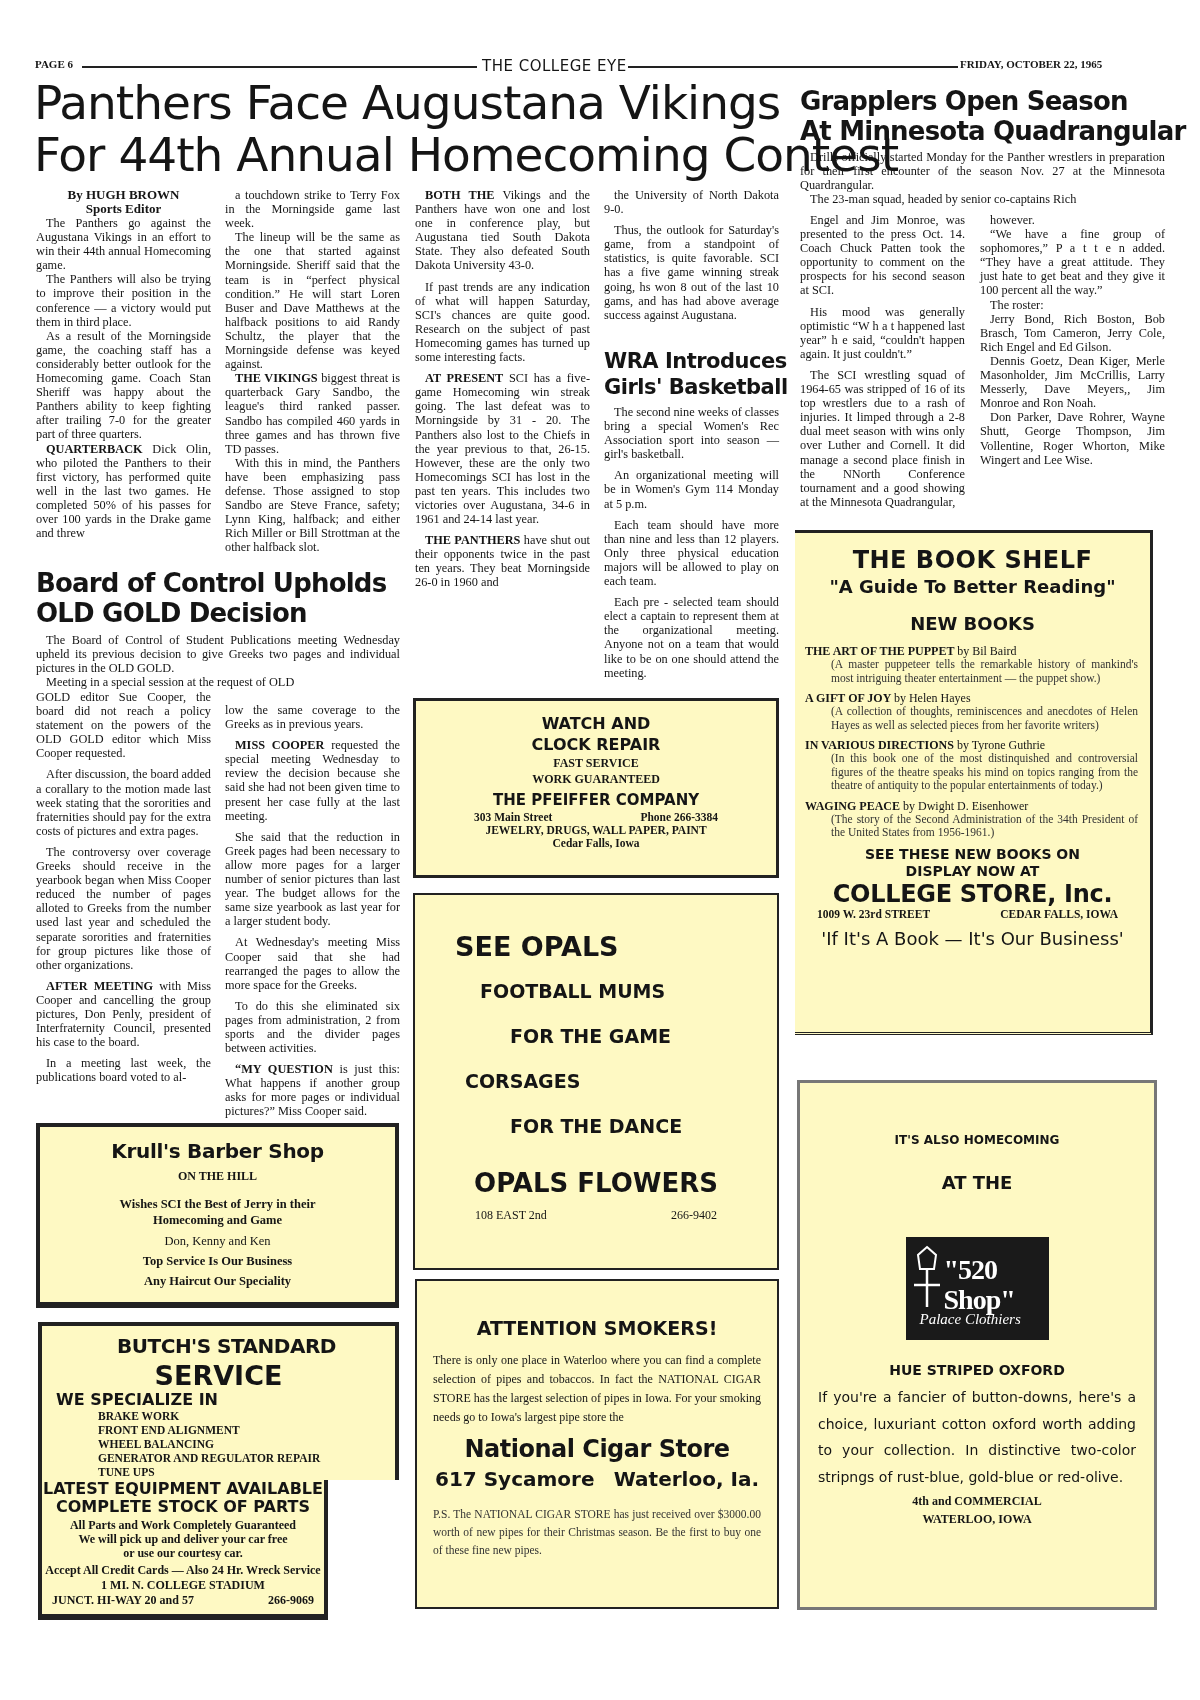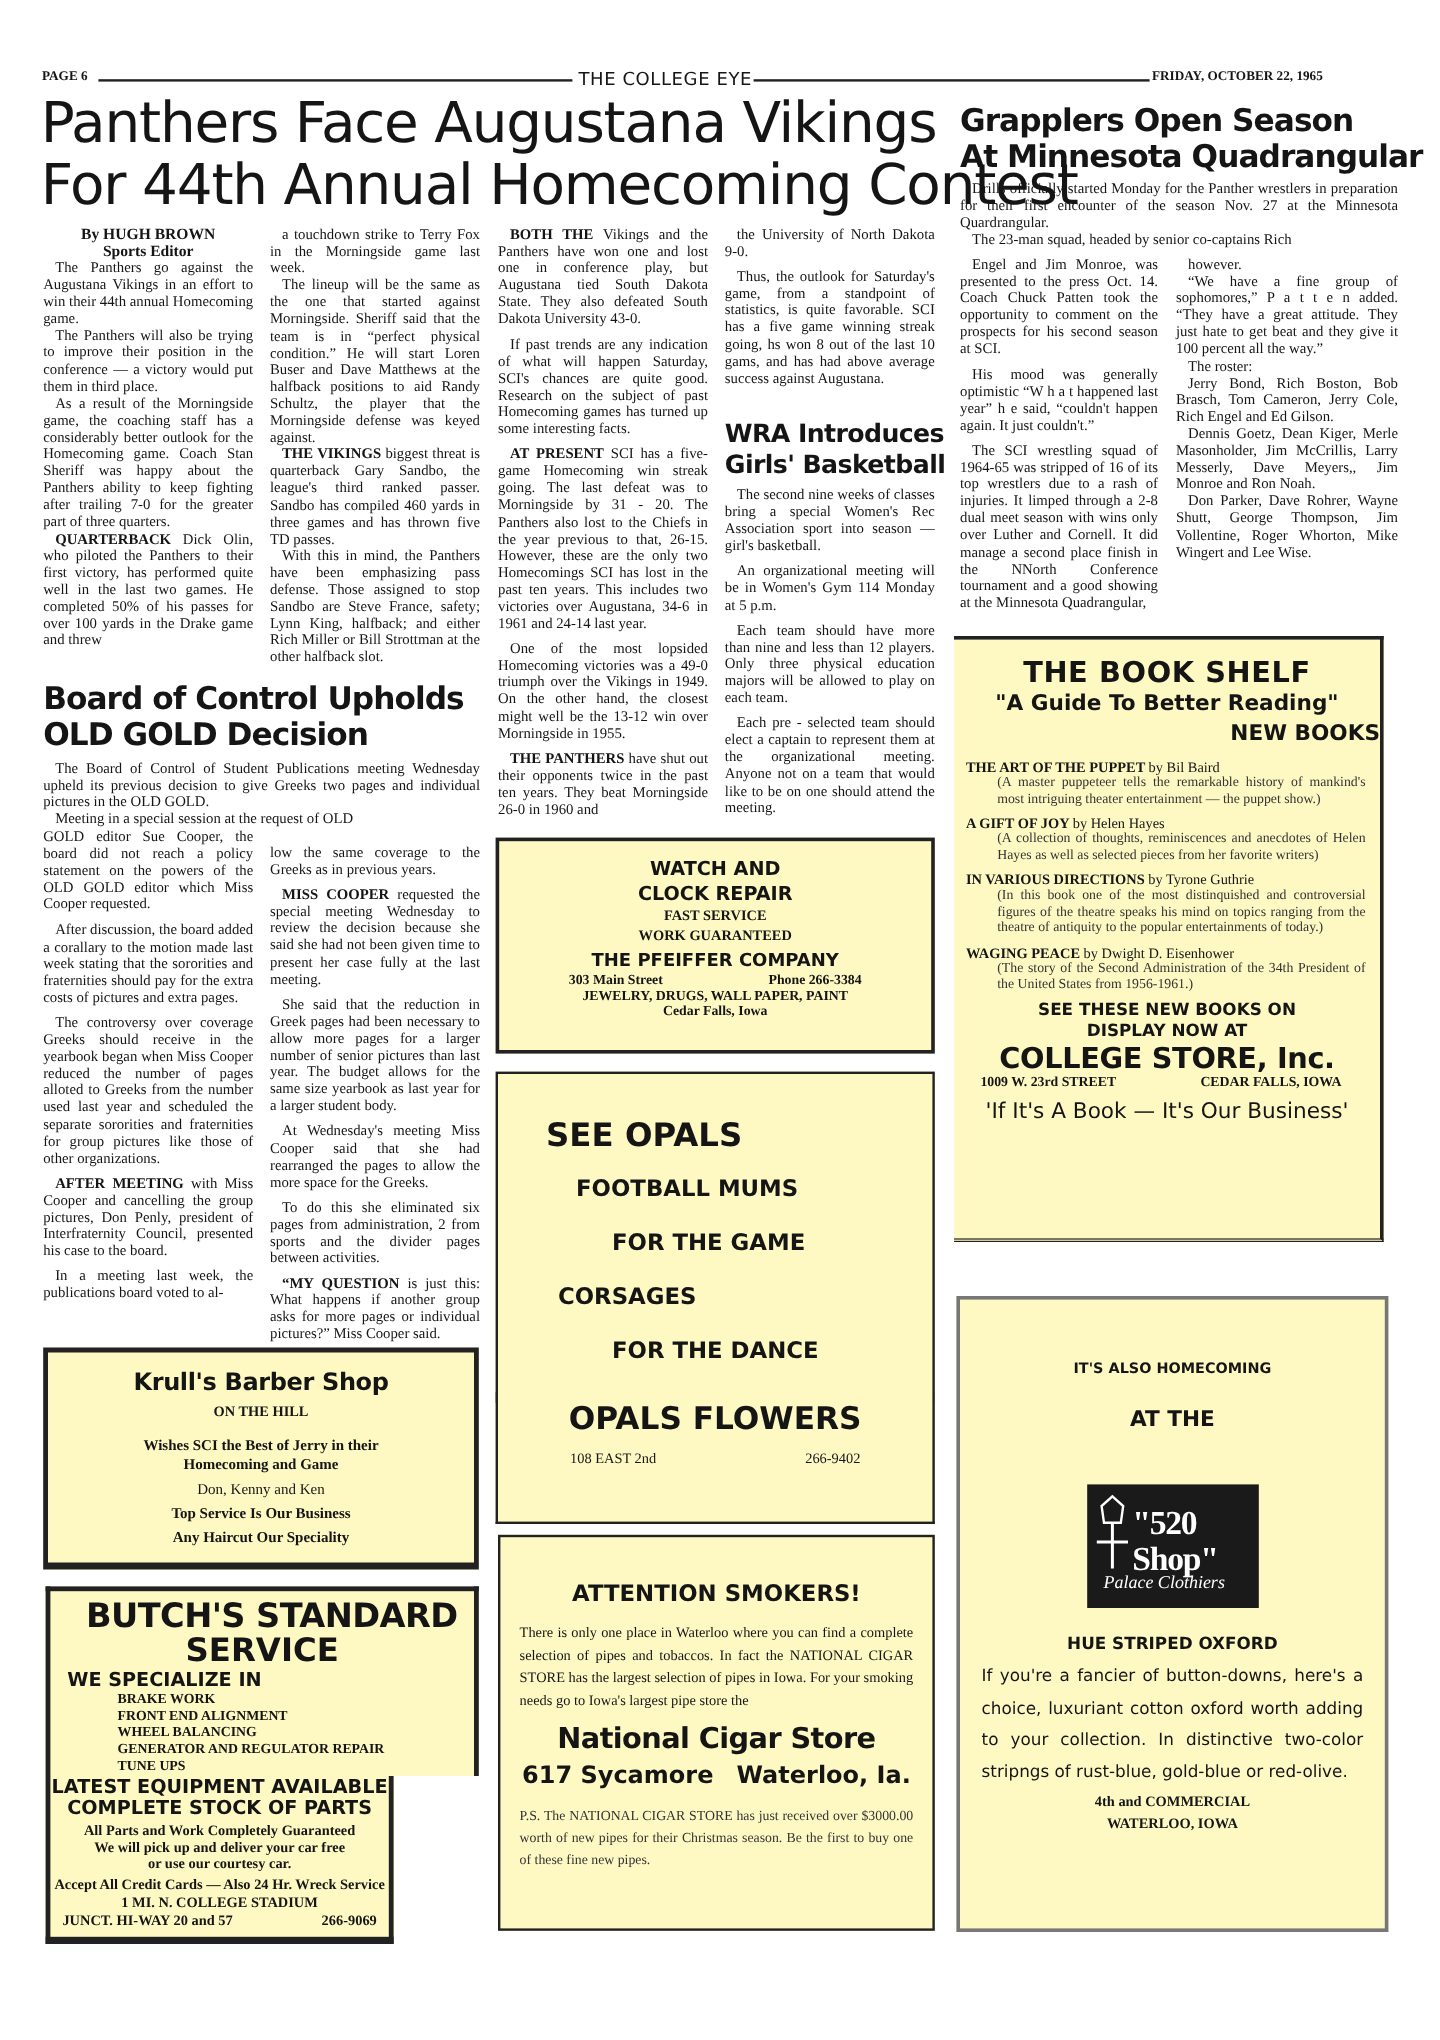--- a/index.html
+++ b/index.html
@@ -44,21 +44,20 @@
 <div class="abs body-text" id="lead-col2" style="left:225px;top:188px;width:175px;">
     <p>a touchdown strike to Terry Fox in the Morningside game last week.</p>
     <p>The lineup will be the same as the one that started against Morningside. Sheriff said that the team is in “perfect physical condition.” He will start Loren Buser and Dave Matthews at the halfback positions to aid Randy Schultz, the player that the Morningside defense was keyed against.</p>
     <p><b>THE VIKINGS</b> biggest threat is quarterback Gary Sandbo, the league's third ranked passer. Sandbo has compiled 460 yards in three games and has thrown five TD passes.</p>
     <p>With this in mind, the Panthers have been emphasizing pass defense. Those assigned to stop Sandbo are Steve France, safety; Lynn King, halfback; and either Rich Miller or Bill Strottman at the other halfback slot.</p>
   </div>
 <div class="abs body-text" id="lead-col3" style="left:415px;top:188px;width:175px;">
     <p><b>BOTH THE</b> Vikings and the Panthers have won one and lost one in conference play, but Augustana tied South Dakota State. They also defeated South Dakota University 43-0.</p>
     <p class="gap">If past trends are any indication of what will happen Saturday, SCI's chances are quite good. Research on the subject of past Homecoming games has turned up some interesting facts.</p>
     <p class="gap"><b>AT PRESENT</b> SCI has a five-game Homecoming win streak going. The last defeat was to Morningside by 31 - 20. The Panthers also lost to the Chiefs in the year previous to that, 26-15. However, these are the only two Homecomings SCI has lost in the past ten years. This includes two victories over Augustana, 34-6 in 1961 and 24-14 last year.</p>
-    <p class="gap">One of the most lopsided Homecoming victories was a 49-0 triumph over the Vikings in 1949. On the other hand, the closest might well be the 13-12 win over Morningside in 1955.</p>
     <p class="gap"><b>THE PANTHERS</b> have shut out their opponents twice in the past ten years. They beat Morningside 26-0 in 1960 and</p>
   </div>
 <div class="abs body-text" id="lead-col4" style="left:604px;top:188px;width:175px;">
     <p>the University of North Dakota 9-0.</p>
     <p class="gap">Thus, the outlook for Saturday's game, from a standpoint of statistics, is quite favorable. SCI has a five game winning streak going, hs won 8 out of the last 10 gams, and has had above average success against Augustana.</p>
   </div>
 
 <div class="abs bold sans" style="left:604px;top:348px;font-size:21px;line-height:26px;letter-spacing:-0.5px;">
   <div>WRA Introduces</div>
   <div>Girls' Basketball</div>
@@ -160,21 +159,21 @@
   <div class="sans bold" style="margin-top:12px;font-size:20px;letter-spacing:-0.3px;">Krull's Barber Shop</div>
   <div class="serif bold" style="font-size:12px;margin-top:6px;">ON THE HILL</div>
   <div class="serif bold" style="font-size:12.5px;margin-top:12px;line-height:16px;">Wishes SCI the Best of Jerry in their</div>
   <div class="serif bold" style="font-size:12.5px;line-height:16px;">Homecoming and Game</div>
   <div class="serif" style="font-size:12.5px;margin-top:6px;">Don, Kenny and Ken</div>
   <div class="serif bold" style="font-size:12.5px;margin-top:5px;">Top Service Is Our Business</div>
   <div class="serif bold" style="font-size:12.5px;margin-top:5px;">Any Haircut Our Speciality</div>
 </div>
 
 <div class="ad-box" style="left:38px;top:1322px;width:361px;height:158px;border-width:4px;border-bottom:none;">
-  <div class="sans bold center" style="margin-top:6px;font-size:28px;line-height:29px;letter-spacing:-0.5px;padding-left:16px;">BUTCH'S STANDARD</div>
+  <div class="sans bold center" style="margin-top:6px;font-size:20px;line-height:29px;letter-spacing:-0.5px;padding-left:16px;">BUTCH'S STANDARD</div>
   <div class="sans bold center" style="font-size:27px;line-height:29px;">SERVICE</div>
   <div class="sans bold" style="margin-left:14px;font-size:16px;">WE SPECIALIZE IN</div>
   <div style="margin-left:56px;font-size:11.5px;line-height:14px;" class="serif bold">
     <div>BRAKE WORK</div>
     <div>FRONT END ALIGNMENT</div>
     <div>WHEEL BALANCING</div>
     <div>GENERATOR AND REGULATOR REPAIR</div>
     <div>TUNE UPS</div>
   </div>
 </div>
@@ -188,21 +187,21 @@
   <div class="serif bold center" style="font-size:12px;line-height:15px;">1 MI. N. COLLEGE STADIUM</div>
   <div class="serif bold" style="display:flex;justify-content:space-between;padding:0 10px;font-size:12px;line-height:15px;">
     <span>JUNCT. HI-WAY 20 and 57</span>
     <span>266-9069</span>
   </div>
 </div>
 
 <div class="ad-box" style="left:795px;top:530px;width:358px;height:505px;border-width:3px;border-left:none;border-bottom:3px double #222;">
   <div class="sans bold center" style="margin-top:13px;font-size:24px;letter-spacing:0.5px;">THE BOOK SHELF</div>
   <div class="sans bold center" style="font-size:18px;margin-top:2px;">"A Guide To Better Reading"</div>
-  <div class="sans bold center" style="font-size:18px;margin-top:4px;text-align:right;">NEW BOOKS</div>
+  <div class="sans bold center" style="font-size:18px;margin-top:16px;">NEW BOOKS</div>
   <div id="book-list" style="margin:10px 12px 0 10px;">
       <div style="margin-bottom: 6px; font-family: &quot;Liberation Serif&quot;, serif;">
         <div style="font-size: 12px; line-height: 14px;"><b>THE ART OF THE PUPPET </b><span>by Bil Baird</span></div>
         <div style="margin-left: 26px; font-size: 11.5px; line-height: 13.5px; text-align: justify; color: rgb(51, 51, 51);">(A master puppeteer tells the remarkable history of mankind's most intriguing theater entertainment — the puppet show.)</div>
       </div>
       <div style="margin-bottom: 6px; font-family: &quot;Liberation Serif&quot;, serif;">
         <div style="font-size: 12px; line-height: 14px;"><b>A GIFT OF JOY </b><span>by Helen Hayes</span></div>
         <div style="margin-left: 26px; font-size: 11.5px; line-height: 13.5px; text-align: justify; color: rgb(51, 51, 51);">(A collection of thoughts, reminiscences and anecdotes of Helen Hayes as well as selected pieces from her favorite writers)</div>
       </div>
       <div style="margin-bottom: 6px; font-family: &quot;Liberation Serif&quot;, serif;">

